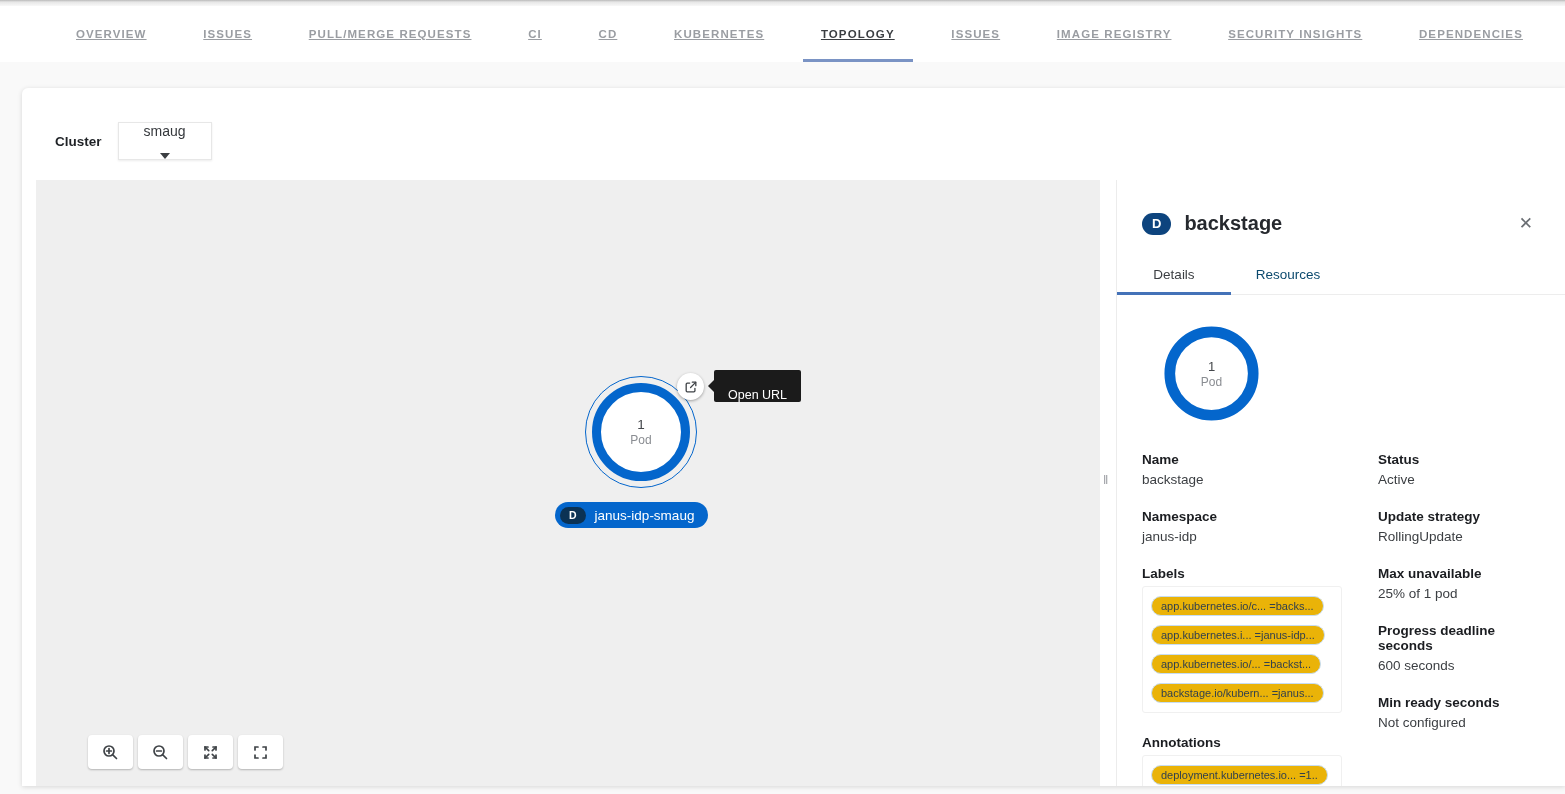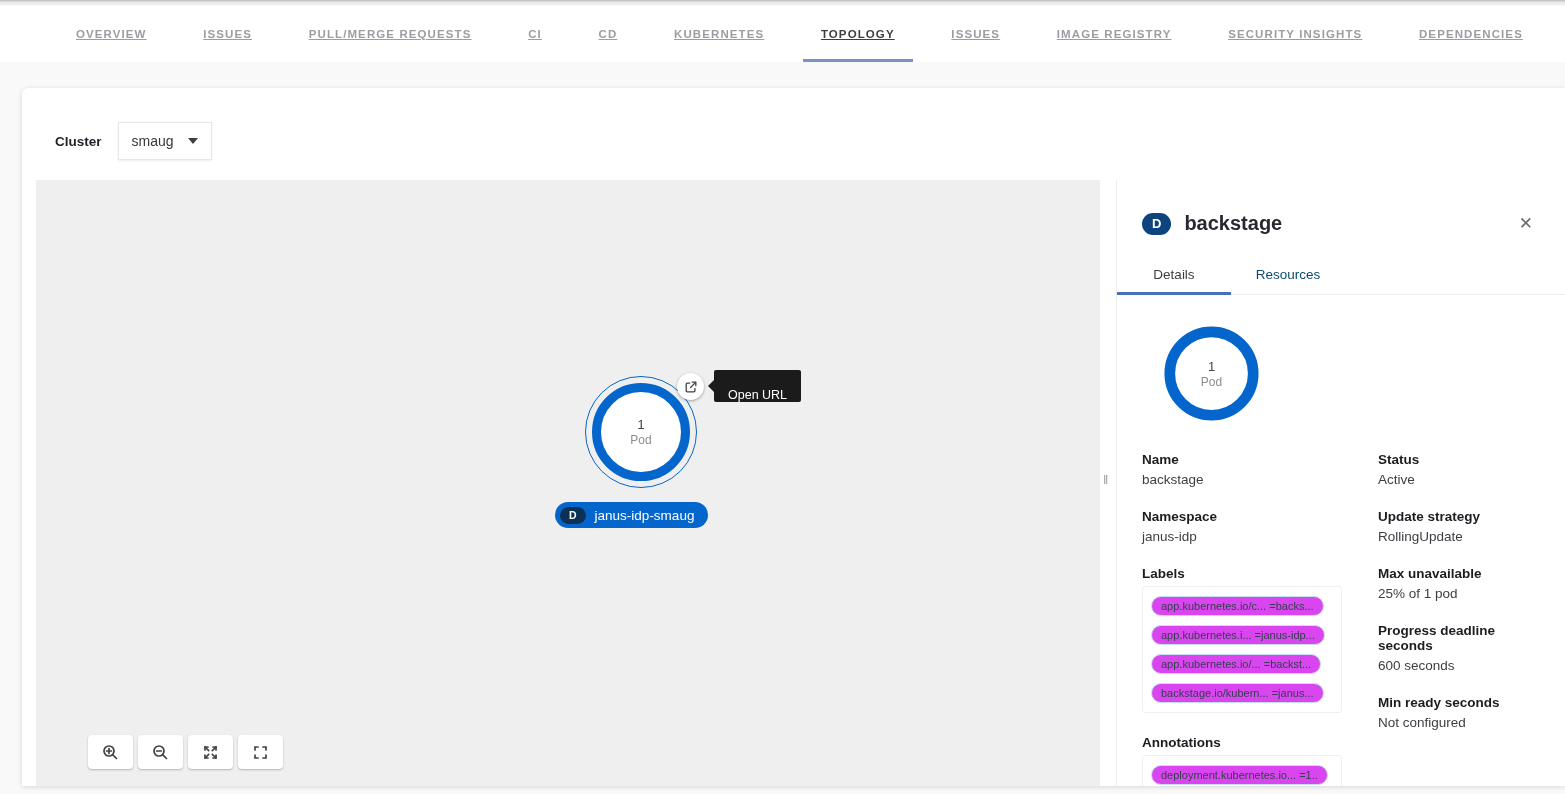--- a/index.html
+++ b/index.html
@@ -15,21 +15,21 @@
   .tab.active { color:#3b3e42; font-weight:700; }
   .tab.active::after { content:""; position:absolute; left:0; right:0; bottom:0; height:3px; background:#7a93c4; }
 
   
   .page { position:absolute; top:62px; left:0; right:0; bottom:0; background:#f9f9f9; }
   .card { position:absolute; top:26px; left:22px; right:0; bottom:8px; background:#fff; border-radius:6px 0 0 0; box-shadow:0 1px 5px rgba(0,0,0,0.14); }
 
   
   .cluster-row { position:absolute; top:34px; left:33px; display:flex; align-items:center; gap:16px; }
   .cluster-label { font-size:13.5px; font-weight:700; color:#1f2226; }
-  .cluster-select { width:94px; height:38px; background:#fff; border:1px solid #e7e7e7; box-shadow:0 1px 2px rgba(0,0,0,0.08); display:flex; align-items:center; justify-content:space-between; padding:0 13px; font-size:14px; color:#35383c; cursor:pointer; }
+  .cluster-select { width:94px; height:38px; background:#fff; border:1px solid #e7e7e7; box-shadow:0 1px 2px rgba(0,0,0,0.08); display:flex; align-items:center; justify-content:space-between; padding:0 13px; font-size:14px; color:#35383c; cursor:pointer;flex-direction:column; }
   .caret-down { width:0; height:0; border-left:5px solid transparent; border-right:5px solid transparent; border-top:6px solid #3b3e42; }
 
   
   .workspace { position:absolute; top:92px; left:14px; right:0; bottom:0; display:flex; }
   .canvas { width:1064px; background:#efefef; position:relative; flex:none; }
   .gutter { width:16px; background:#fff; position:relative; flex:none; }
   .drag-handle { position:absolute; top:292px; left:3px; font-size:13px; color:#9a9da2; letter-spacing:-1px; cursor:col-resize; }
 
   
   .node-wrap { position:absolute; left:549px; top:196px; width:112px; height:112px; }
@@ -70,21 +70,21 @@
   .donut-count { font-size:13px; color:#44474b; }
   .donut-kind { font-size:12px; color:#8a8d92; margin-top:1px; }
 
   .fields-grid { display:grid; grid-template-columns:212px 1fr; column-gap:24px; align-items:start; }
   .fcol { display:flex; flex-direction:column; }
   .fgroup { margin-bottom:22px; }
   .f-label { font-size:13.5px; font-weight:700; color:#1b1d21; margin-bottom:5px; }
   .f-value { font-size:13.5px; color:#3b3e42; }
 
   .chip-box { border:1px solid #f0f0f0; border-radius:3px; padding:9px 8px; margin-top:2px; display:flex; flex-direction:column; gap:9px; width:200px; }
-  .chip { background:#d946ef; border:1px solid #c7ddf2; color:#33414d; font-size:11px; padding:3px 9px; border-radius:11px; width:max-content; max-width:184px; white-space:nowrap; cursor:default; }
+  .chip { background:#eab308; border:1px solid #c7ddf2; color:#33414d; font-size:11px; padding:3px 9px; border-radius:11px; width:max-content; max-width:184px; white-space:nowrap; cursor:default; }
 </style>
 </head>
 <body>
 
 <div class="top-strip"></div>
 
 <nav class="tabbar">
   <div class="tab">OVERVIEW</div>
     <div class="tab">ISSUES</div>
     <div class="tab">PULL/MERGE REQUESTS</div>

